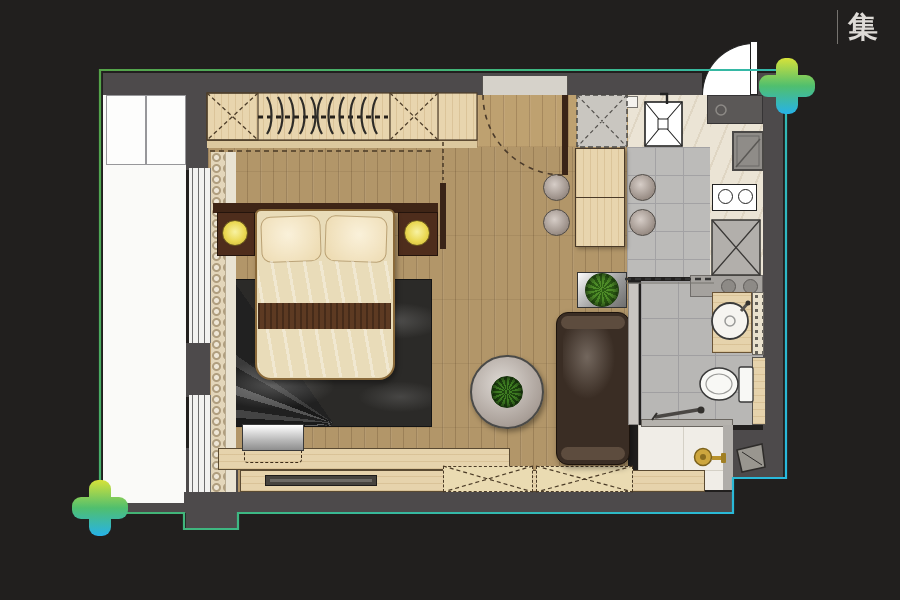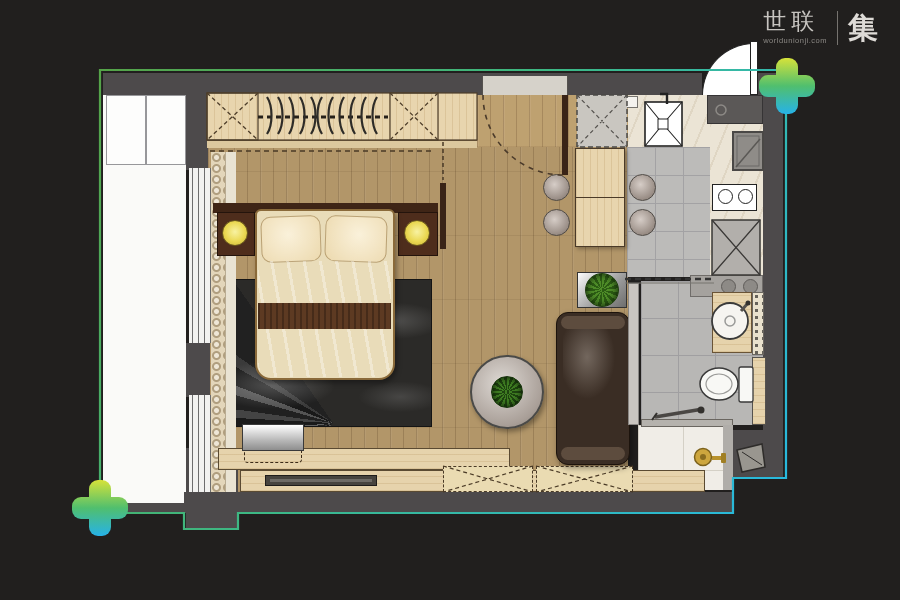--- a/index.html
+++ b/index.html
@@ -284,21 +284,17 @@
       <rect x="759" y="75" width="56" height="22" rx="9"></rect>
       <rect x="776" y="58" width="22" height="56" rx="9"></rect>
     </g>
     <g fill="url(#gPlus2)">
       <rect x="72" y="497" width="56" height="22" rx="9"></rect>
       <rect x="89" y="480" width="22" height="56" rx="9"></rect>
     </g>
   </svg>
 
   <div id="logo">
-    <div style="text-align:left;">
-      <div class="cn">世联</div>
-      <div class="url">worldunionji.com</div>
-    </div>
     <div class="bar"></div>
     <div class="suffix">集</div>
   </div>
 
 </div>
 
 </body></html>

